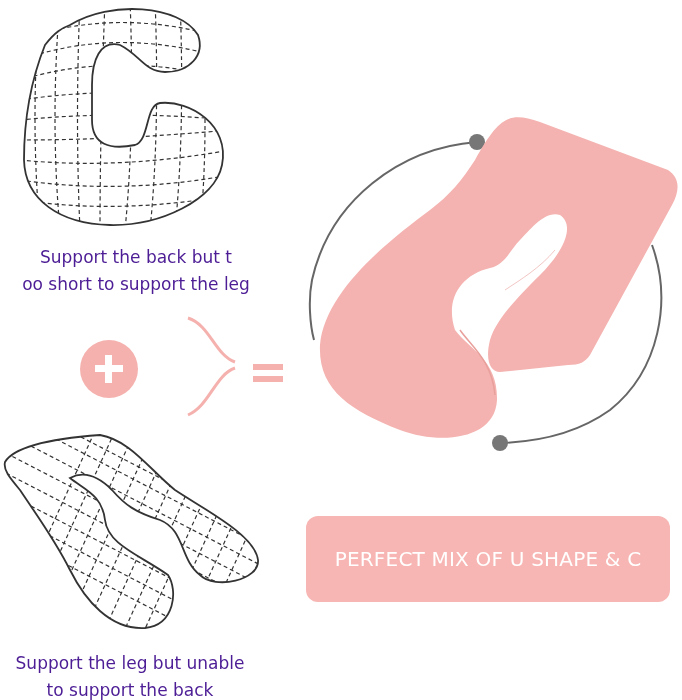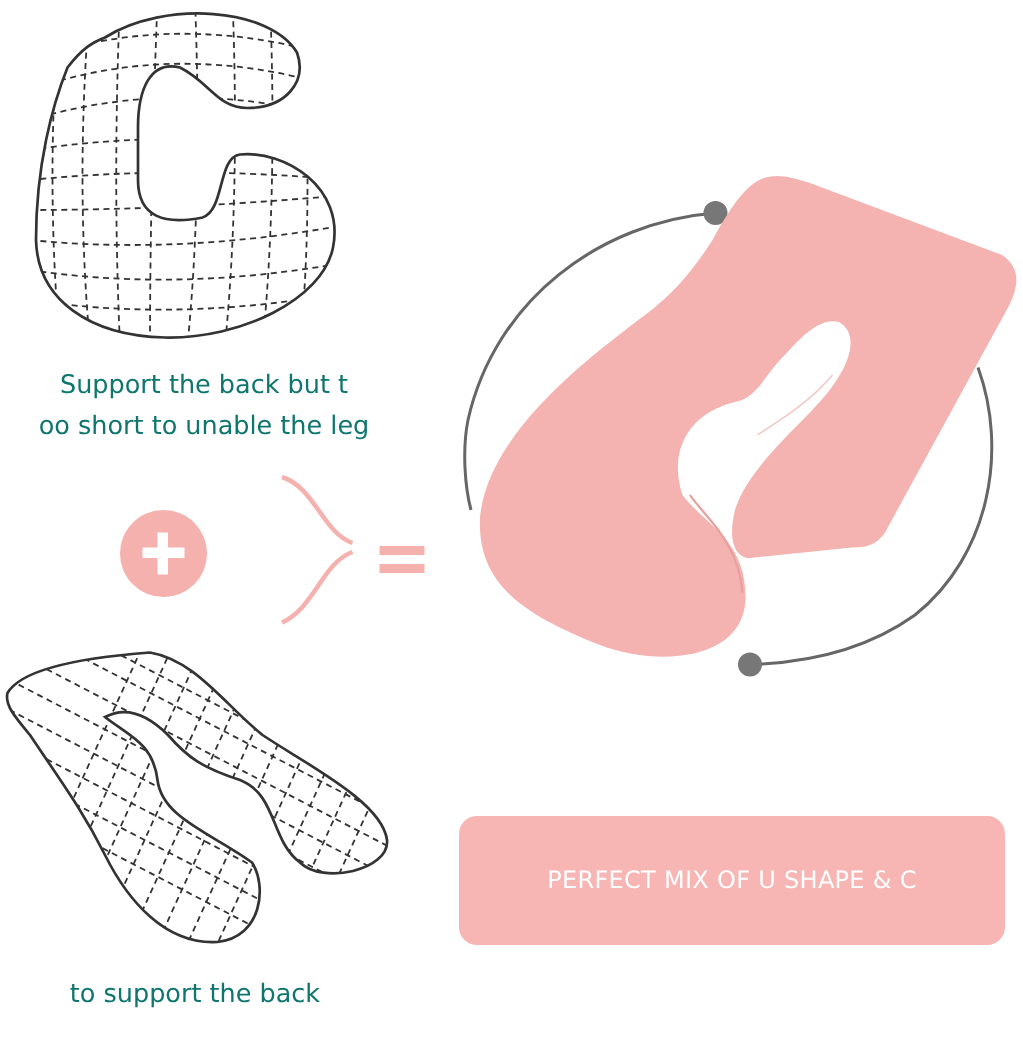--- a/index.html
+++ b/index.html
@@ -1,21 +1,21 @@
 <!DOCTYPE html>
 <html><head>
 <meta charset="utf-8">
 <style>
   html,body{margin:0;padding:0;background:#fff;}
   body{width:682px;height:700px;position:relative;overflow:hidden;font-family:"DejaVu Sans","Liberation Sans",sans-serif;}
   .abs{position:absolute;}
-  .caption{color:#0f766e;font-size:17px;line-height:27px;text-align:center;}
+  .caption{color:#4c1d95;font-size:17px;line-height:27px;text-align:center;}
   #cap1{left:6px;top:244px;width:260px;}
   #cap2{left:0px;top:650px;width:260px;}
-  #banner{left:306px;top:544px;width:364px;height:86px;background:#f7b6b3;border-radius:12px;color:#fff;font-size:16px;line-height:30px;text-align:center;display:flex;flex-direction:column;justify-content:center;letter-spacing:0.2px;}
+  #banner{left:306px;top:516px;width:364px;height:86px;background:#f7b6b3;border-radius:12px;color:#fff;font-size:20px;line-height:30px;text-align:center;display:flex;flex-direction:column;justify-content:center;letter-spacing:0.2px;}
   #plus{left:80px;top:340px;width:58px;height:58px;border-radius:50%;background:#f5b1ae;}
   #plus:before,#plus:after{content:"";position:absolute;background:#fff;}
   #plus:before{left:15px;top:25px;width:28px;height:7px;}
   #plus:after{left:25px;top:15px;width:7px;height:28px;}
   #eq{left:253px;top:362px;width:30px;height:22px;}
   #eq div{position:absolute;left:0;width:30px;height:6px;background:#f5b1ae;}
 </style>
 </head>
 <body>
 
@@ -42,21 +42,21 @@
       <path d="M130,0 Q135,130 125,230"></path>
       <path d="M155,0 Q160,130 150,230"></path>
     <path d="M180,0 Q185,130 175,230"></path>
       <path d="M200,0 Q210,130 200,230"></path>
   </g>
   <path d="M70,25 C110,0 180,5 198,35 C205,55 190,72 165,72 C145,72 140,55 120,45 C100,40 92,60 92,85 L92,120 C92,145 110,150 135,145 C150,140 145,105 160,103 C190,100 230,125 222,165 C215,200 160,226 110,225 C60,224 25,200 24,160 C24,110 35,70 45,45 C55,32 62,28 70,25 Z" fill="none" stroke="#333" stroke-width="1.8"></path>
 </svg>
 
 <div class="abs caption" id="cap1">
   <div>Support the back but t</div>
-  <div>oo short to unable the leg</div>
+  <div>oo short to support the leg</div>
 </div>
 
 <div class="abs" id="plus"></div>
 <svg class="abs" style="left:180px;top:310px" width="70" height="110" viewBox="0 0 70 110">
   <path d="M8,8 C30,15 35,45 55,52" stroke="#f5b1ae" stroke-width="3" fill="none"></path>
   <path d="M55,58 C35,65 30,95 8,105" stroke="#f5b1ae" stroke-width="3" fill="none"></path>
 </svg>
 <div class="abs" id="eq">
   <div style="top:2px"></div>
     <div style="top:14px"></div>
@@ -86,20 +86,21 @@
       <path d="M140,640 L240,420"></path>
       <path d="M160,640 L260,420"></path>
       <path d="M180,640 L280,420"></path>
       <path d="M0,640 L100,420"></path>
       <path d="M200,640 L300,420"></path>
   </g>
   <path d="M5,462 C15,445 60,438 100,435 C130,440 150,470 175,490 C205,510 255,535 258,560 C260,580 215,590 200,575 C180,560 185,530 160,520 C135,512 125,505 112,490 C100,478 85,470 70,478 C85,490 102,495 105,520 C108,545 140,555 168,575 C178,590 175,625 145,628 C110,630 85,600 70,570 C55,540 40,520 20,490 C10,478 3,470 5,462 Z" fill="none" stroke="#333" stroke-width="1.8"></path>
 </svg>
 
 <div class="abs caption" id="cap2">
+  <div>Support the leg but unable</div>
   <div>to support the back</div>
 </div>
 
 <svg class="abs" style="left:300px;top:100px" width="382" height="360" viewBox="300 100 382 360">
   <path d="M477,142 C400,148 330,200 312,280 C308,300 310,325 314,340" stroke="#666" stroke-width="2" fill="none"></path>
   <circle cx="477" cy="142" r="8" fill="#777"></circle>
   <path d="M652,245 C672,300 660,370 610,410 C575,435 535,442 500,443" stroke="#666" stroke-width="2" fill="none"></path>
   <circle cx="500" cy="443" r="8" fill="#777"></circle>
   <g>
     <path d="M475,160 C500,115 510,112 540,122 L668,170 C680,178 680,190 672,205 L590,355 C585,362 580,365 568,365 L500,372 C490,372 485,360 490,340 C496,320 515,300 540,275 C565,250 575,225 560,215 C545,210 530,230 520,240 C510,250 505,265 490,268 C460,275 445,300 455,330 C470,350 498,360 497,400 C495,440 440,445 400,430 C350,410 318,390 320,345 C325,290 390,240 430,210 C450,195 462,180 475,160 Z" fill="#f4b3b0"></path>

